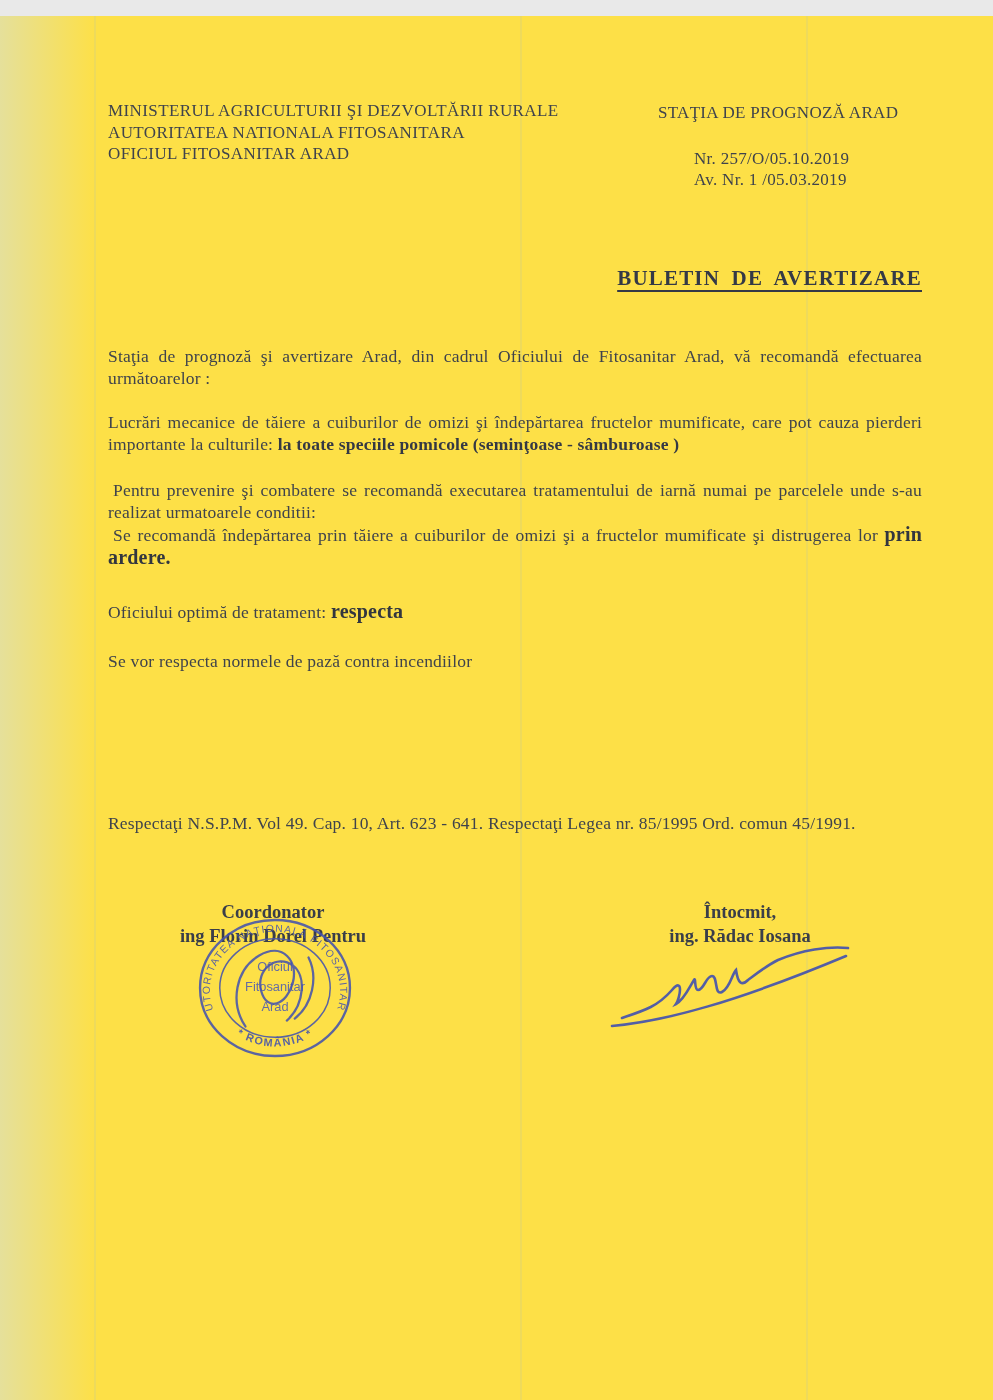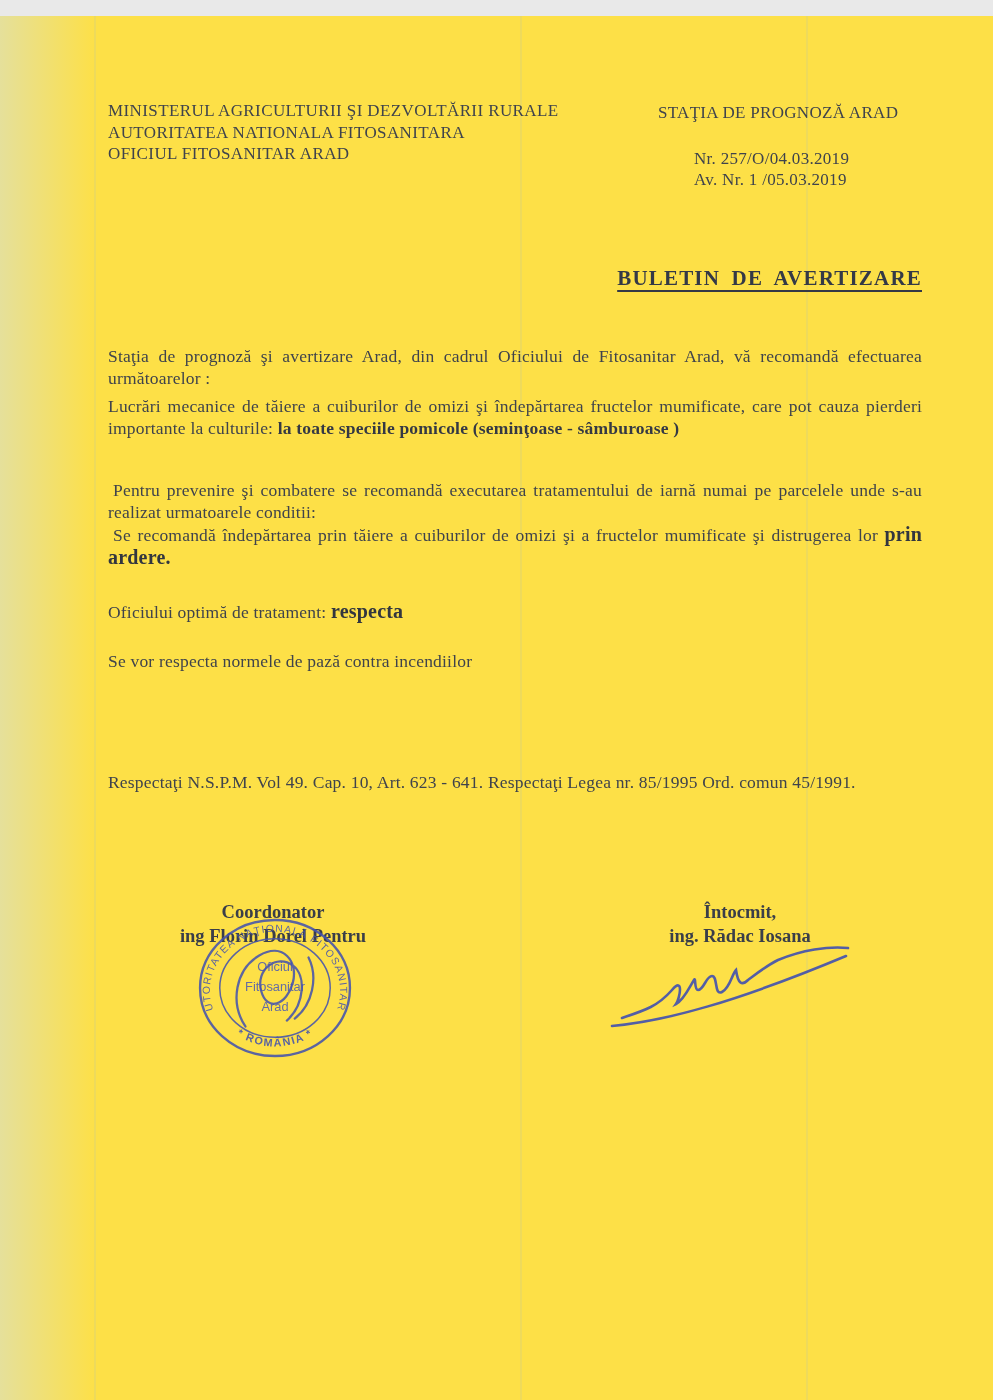--- a/index.html
+++ b/index.html
@@ -28,27 +28,27 @@
   .hdr-left{top:84px;width:520px;font-size:17px;line-height:21.5px;letter-spacing:.4px;}
   .hdr-right{top:86px;left:658px;width:280px;font-size:17px;line-height:21px;letter-spacing:.3px;}
   .hdr-right .nr{margin-top:25px;padding-left:36px;}
   .hdr-right .av{padding-left:36px;}
 
   .title{top:252px;text-align:right;font-size:21px;font-weight:bold;
     letter-spacing:1.2px;word-spacing:5px;color:#343946;}
   .title span{text-decoration:underline;text-decoration-thickness:2px;text-underline-offset:5px;}
 
   .p1{top:330px;}
-  .p2{top:380px;}
+  .p2{top:396px;}
   .p3a{top:464px;text-indent:5px;}
   .p3b{top:508px;text-indent:5px;}
   .p4{top:585px;}
   .p5{top:635px;}
   .p6{top:703px;}
-  .p7{top:756px;}
+  .p7{top:797px;}
 
   .b{font-weight:bold;color:#343844;}
   .b-big{font-weight:bold;font-size:20px;color:#32363f;}
 
   .sig{position:absolute;top:884px;text-align:center;font-weight:bold;
     font-size:18.5px;line-height:24px;color:#3a3e49;}
   .sig-left{left:128px;width:290px;}
   .sig-right{left:615px;width:250px;}
 
   .stamp-wrap{position:absolute;left:196px;top:900px;width:158px;height:144px;}
@@ -66,21 +66,21 @@
   <div class="streak s3"></div>
 
   <div class="txt hdr-left">
     <div>MINISTERUL AGRICULTURII  ŞI DEZVOLTĂRII RURALE</div>
     <div>AUTORITATEA NATIONALA FITOSANITARA</div>
     <div>OFICIUL  FITOSANITAR  ARAD</div>
   </div>
 
   <div class="txt hdr-right">
     <div>STAŢIA DE PROGNOZĂ ARAD</div>
-    <div class="nr">Nr. 257/O/04.03.2019</div>
+    <div class="nr">Nr. 257/O/05.10.2019</div>
     <div class="av">Av. Nr. 1 /05.03.2019</div>
   </div>
 
   <div class="txt title">
     <span>BULETIN DE AVERTIZARE</span>
   </div>
 
   <div class="txt just p1">Staţia de prognoză şi avertizare Arad, din cadrul Oficiului de Fitosanitar Arad, vă recomandă efectuarea următoarelor :</div>
 
   <div class="txt just p2"><span>Lucrări mecanice de tăiere a cuiburilor de omizi şi îndepărtarea fructelor mumificate, care  pot cauza pierderi importante la culturile: </span><span class="b">la toate speciile pomicole (seminţoase  - sâmburoase )</span></div>

